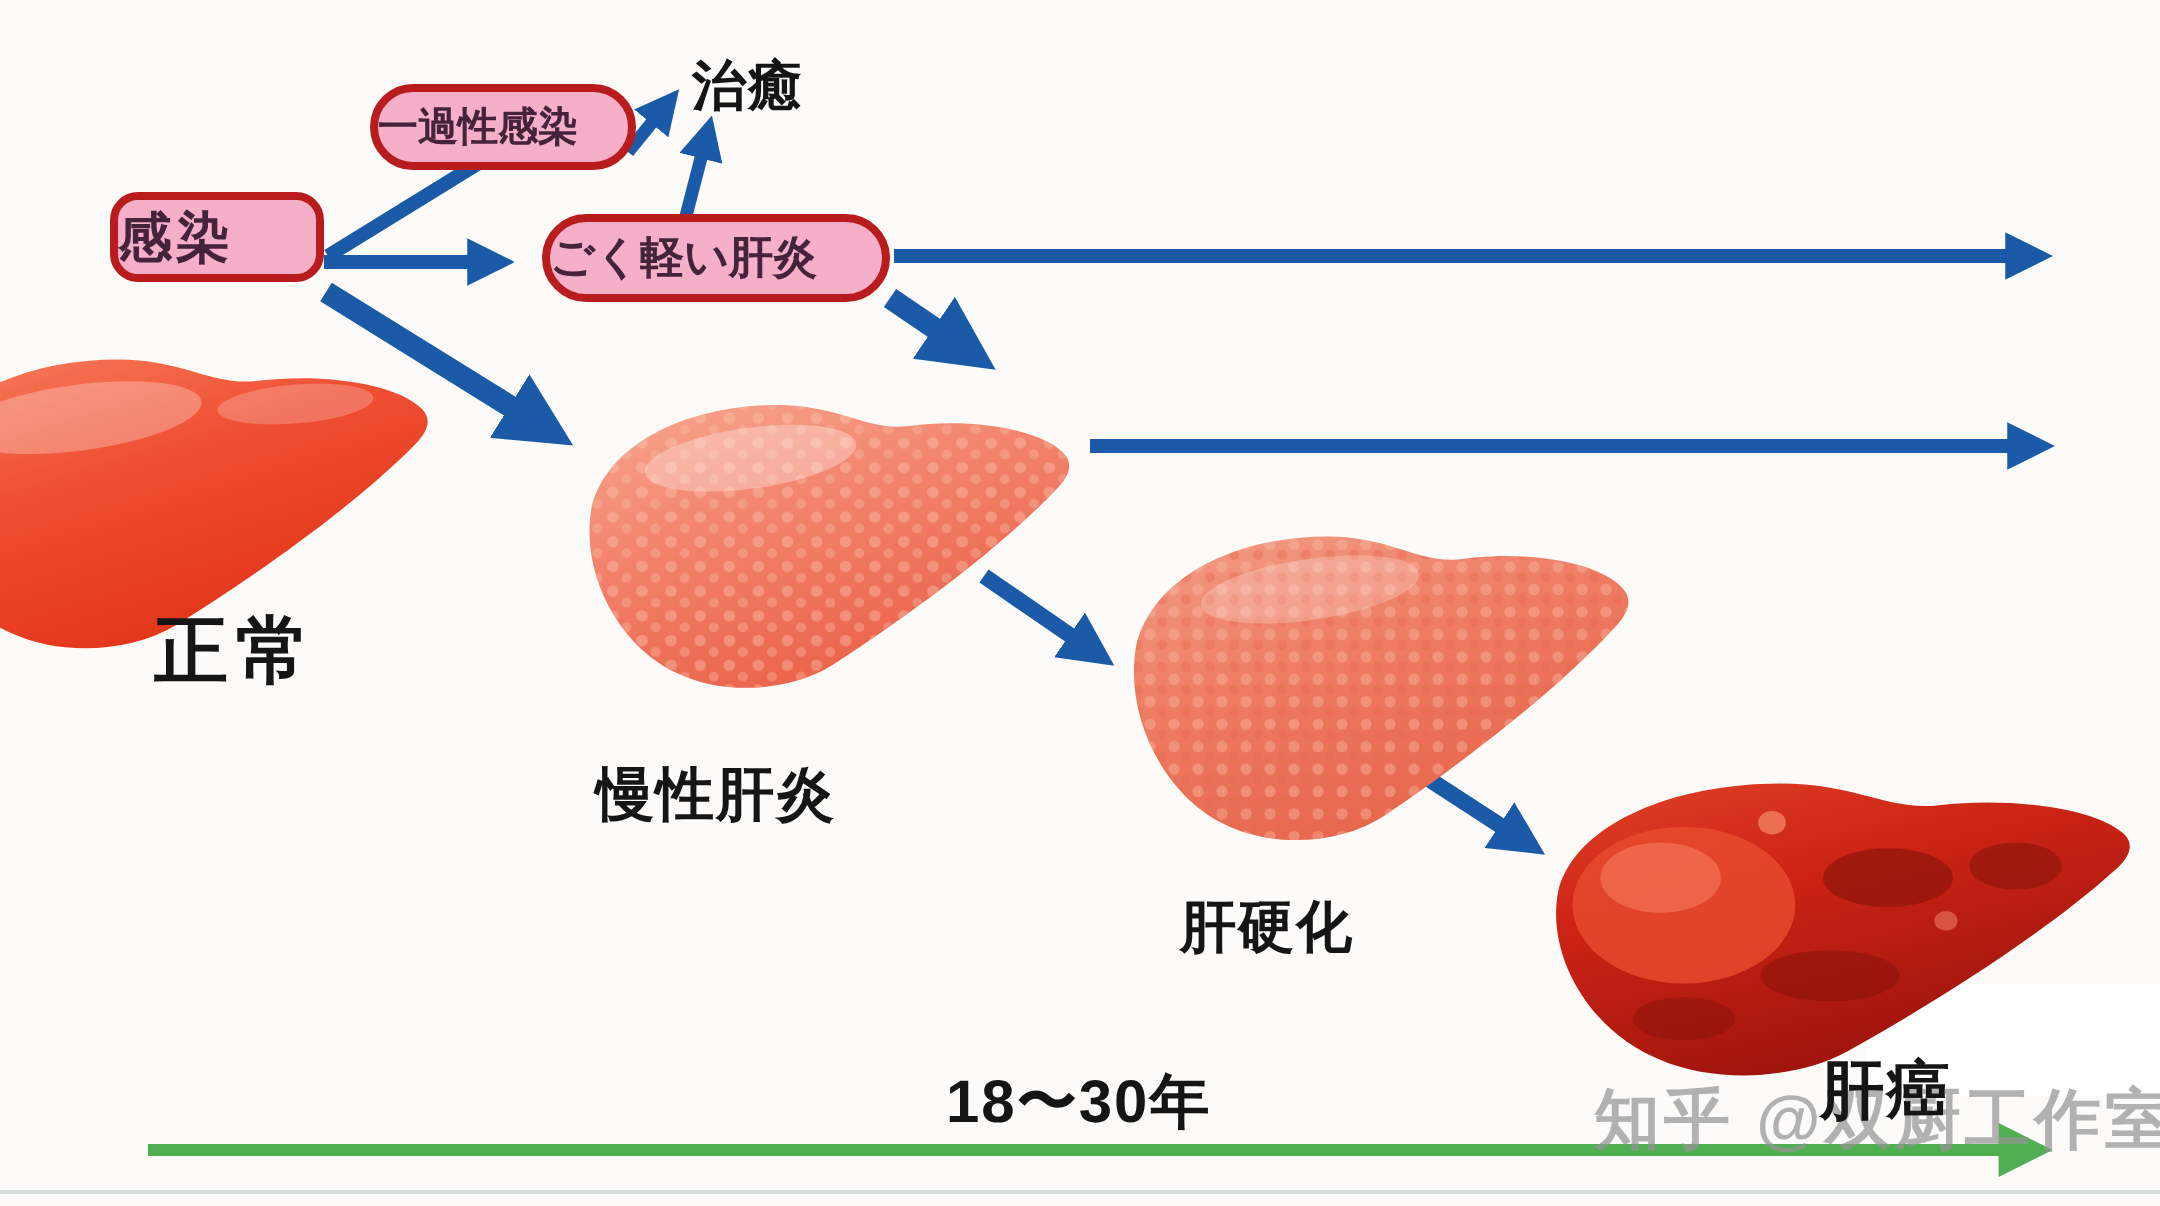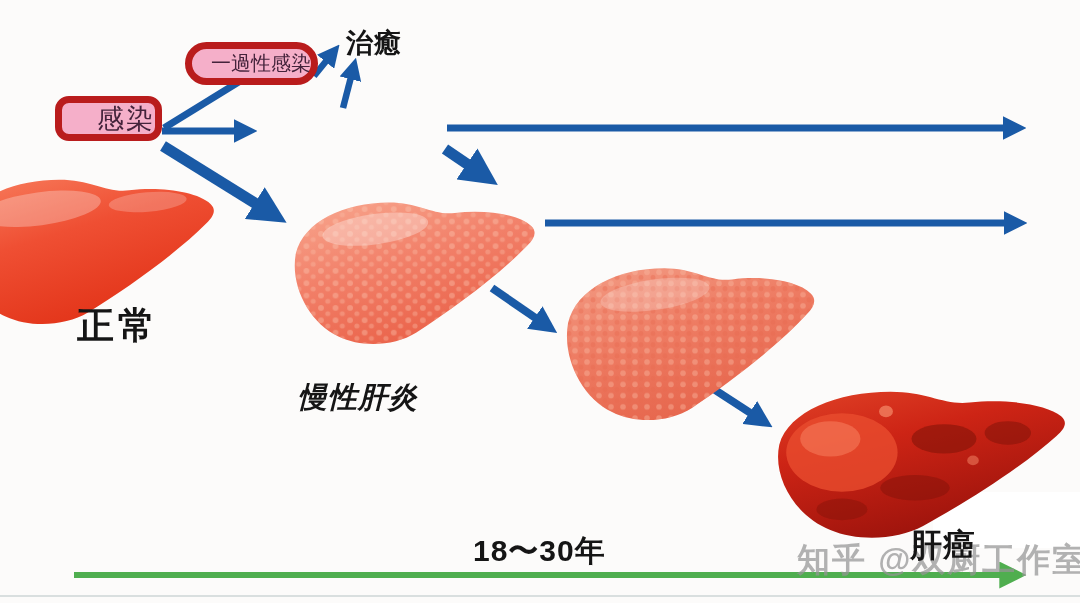--- a/index.html
+++ b/index.html
@@ -7,32 +7,32 @@
   .canvas{
     position:relative;width:1080px;height:603px;overflow:hidden;
     background:#FCFBFA;
   }
   .artlayer{position:absolute;left:0;top:0;z-index:1;}
   .white-patch{position:absolute;left:933px;top:492px;width:147px;height:56px;background:#ffffff;z-index:0;}
   .bottom-line{position:absolute;left:0;top:595px;width:1080px;height:2px;background:#D9DFDF;z-index:0;}
 
   .box{
     position:absolute;z-index:2;box-sizing:border-box;
-    background:#F5AFC9;border:7px solid #b91c1c;
-    display:flex;align-items:center;justify-content:flex-end;
-    font-weight:normal;color:#44233B;white-space:nowrap;
+    background:#F5AFC9;border:4px solid #b91c1c;
+    display:flex;align-items:center;justify-content:flex-start;
+    font-weight:bold;color:#44233B;white-space:nowrap;
   }
   .box-infection{left:55px;top:96px;width:107px;height:45px;border-radius:14px;font-size:27px;letter-spacing:2px;}
   .box-transient{left:185px;top:42px;width:133px;height:43px;border-radius:22px;font-size:20px;}
   .box-mild{left:271px;top:107px;width:174px;height:44px;border-radius:22px;font-size:22px;}
 
   .lbl{position:absolute;z-index:5;font-weight:bold;color:#151515;white-space:nowrap;}
   .lbl-cure{left:346px;top:25px;font-size:27px;letter-spacing:1px;text-align:right;}
   .lbl-normal{left:77px;top:301px;font-size:37px;letter-spacing:4px;}
-  .lbl-chronic{left:298px;top:378px;font-size:29px;letter-spacing:1px;font-style:italic;}
+  .lbl-chronic{left:298px;top:378px;font-size:29px;letter-spacing:1px;}
   .lbl-cirrhosis{left:590px;top:445px;font-size:28px;letter-spacing:1px;}
   .lbl-cancer{left:910px;top:524px;font-size:32px;letter-spacing:1px;}
   .lbl-years{left:473px;top:531px;font-size:30px;letter-spacing:1px;}
 
   .watermark{
     position:absolute;left:785px;top:538px;z-index:4;
     font-size:33px;font-weight:bold;color:rgba(148,148,148,0.72);
     letter-spacing:2px;white-space:nowrap;margin-left:12px;
   }
 </style>
@@ -145,22 +145,26 @@
       </g>
     </g>
   </svg>
 
   <div class="box box-infection">
     <span>感染</span>
   </div>
   <div class="box box-transient">
     <span>一過性感染</span>
   </div>
+  <div class="box box-mild">
+    <span>ごく軽い肝炎</span>
+  </div>
 
   <div class="lbl lbl-cure">治癒</div>
   <div class="lbl lbl-normal">正常</div>
   <div class="lbl lbl-chronic">慢性肝炎</div>
+  <div class="lbl lbl-cirrhosis">肝硬化</div>
   <div class="lbl lbl-cancer">肝癌</div>
   <div class="lbl lbl-years">18〜30年</div>
 
   <div class="watermark">知乎 @双厨工作室</div>
 
 </div>
 
 </body></html>

